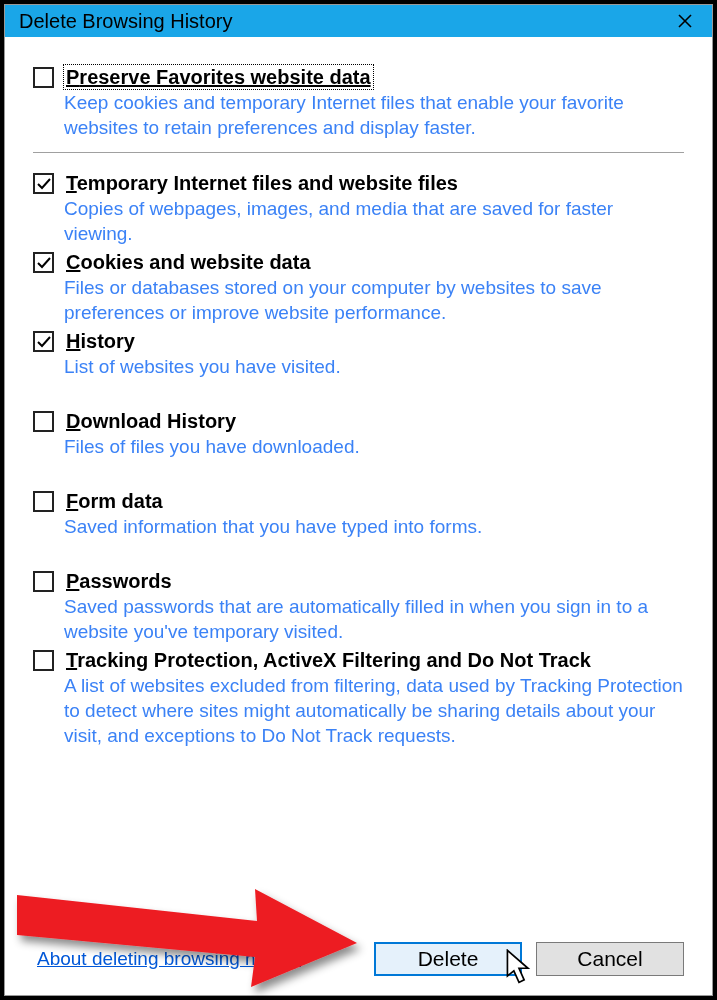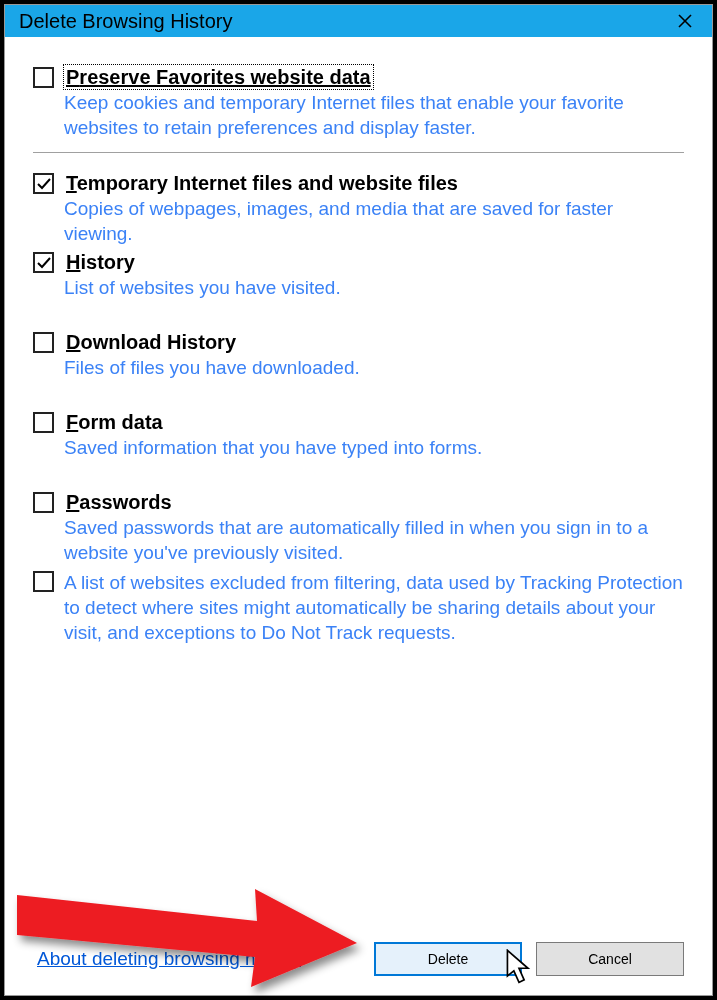--- a/index.html
+++ b/index.html
@@ -97,21 +97,21 @@
     color: #0057d8;
     text-decoration: underline;
     font-size: 19px;
     cursor: pointer;
   }
   .spacer { flex: 1; }
   .btn {
     width: 148px;
     height: 34px;
     margin-left: 14px;
-    font-size: 14px;
+    font-size: 21px;
     font-family: inherit;
     border: 1px solid #7a7a7a;
     background: #e1e1e1;
     cursor: pointer;
   }
   .btn.primary {
     border: 2px solid #0078d7;
     background: #e5f1fb;
   }
   .arrow {
@@ -162,20 +162,31 @@
         <svg viewBox="0 0 16 16">
             <polyline points="2,8 6,12 14,3" fill="none" stroke="#000" stroke-width="2"></polyline>
           </svg>
       </div>
       <div class="opt-body">
         <span class="opt-label"><span class="u">T</span><span>emporary Internet files and website files</span></span>
         <div class="opt-desc">Copies of webpages, images, and media that are saved for faster viewing.</div>
       </div>
     </div>
 
+    <div class="opt">
+      <div class="chk">
+        <svg viewBox="0 0 16 16">
+            <polyline points="2,8 6,12 14,3" fill="none" stroke="#000" stroke-width="2"></polyline>
+          </svg>
+      </div>
+      <div class="opt-body">
+        <span class="opt-label"><span class="u">C</span><span>ookies and website data</span></span>
+        <div class="opt-desc">Files or databases stored on your computer by websites to save preferences or improve website performance.</div>
+      </div>
+    </div>
 
     <div class="opt gap-below">
       <div class="chk">
         <svg viewBox="0 0 16 16">
             <polyline points="2,8 6,12 14,3" fill="none" stroke="#000" stroke-width="2"></polyline>
           </svg>
       </div>
       <div class="opt-body">
         <span class="opt-label"><span class="u">H</span><span>istory</span></span>
         <div class="opt-desc">List of websites you have visited.</div>
@@ -195,27 +206,28 @@
       <div class="opt-body">
         <span class="opt-label"><span class="u">F</span><span>orm data</span></span>
         <div class="opt-desc">Saved information that you have typed into forms.</div>
       </div>
     </div>
 
     <div class="opt">
       <div class="chk"></div>
       <div class="opt-body">
         <span class="opt-label"><span class="u">P</span><span>asswords</span></span>
-        <div class="opt-desc">Saved passwords that are automatically filled in when you sign in to a website you've previously visited.</div>
-      </div>
-    </div>
-
-    <div class="opt">
-      <div class="chk"></div>
-      <div class="opt-body">
+        <div class="opt-desc">Saved passwords that are automatically filled in when you sign in to a website you've temporary visited.</div>
+      </div>
+    </div>
+
+    <div class="opt">
+      <div class="chk"></div>
+      <div class="opt-body">
+        <span class="opt-label"><span class="u">T</span><span>racking Protection, ActiveX Filtering and Do Not Track</span></span>
         <div class="opt-desc">A list of websites excluded from filtering, data used by Tracking Protection to detect where sites might automatically be sharing details about your visit, and exceptions to Do Not Track requests.</div>
       </div>
     </div>
 
   </div>
 
   <div class="footer">
     <a class="about-link">About deleting browsing history</a>
     <div class="spacer"></div>
     <button class="btn primary">Delete</button>

